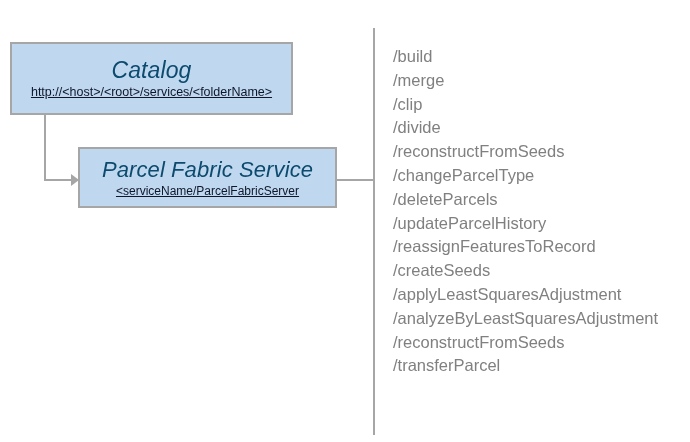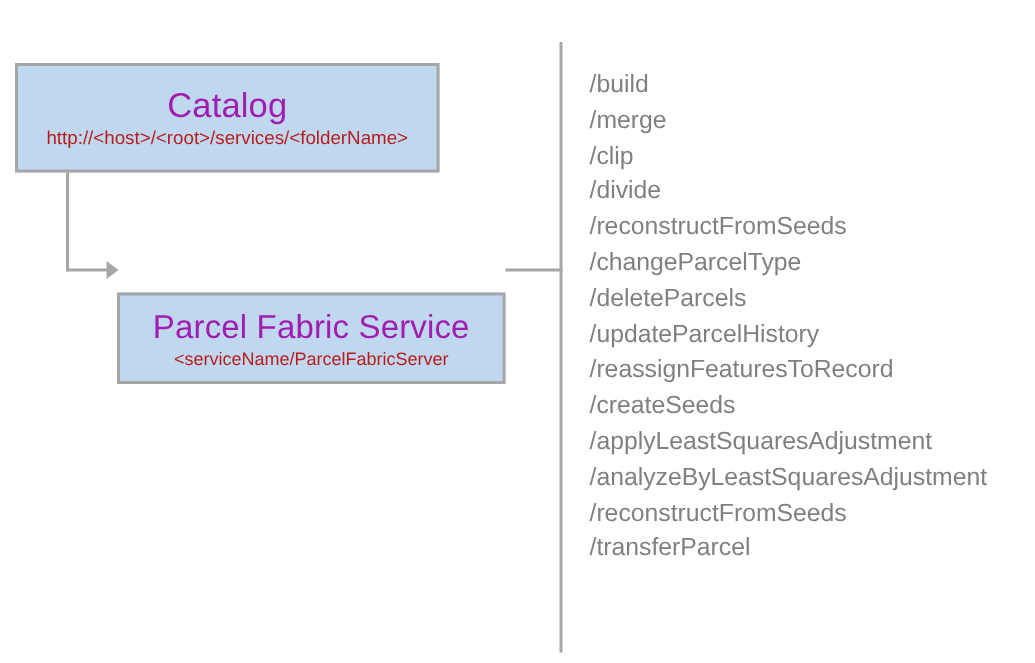--- a/index.html
+++ b/index.html
@@ -35,36 +35,37 @@
     left: 10px;
     top: 42px;
     width: 283px;
     height: 73px;
   }
   #service-box {
     left: 78px;
     top: 147px;
     width: 259px;
     height: 61px;
-    margin-top: 48px;
   }
   .node-title {
-    color: #a21caf;
+    color: #0c4a6e;
     font-size: 23px;
     line-height: 26px;
     letter-spacing: 0.1px;
     white-space: nowrap;
+    font-style: italic;
   }
   #catalog-box .node-title { margin-bottom: 2px; }
   #service-box .node-title { font-size: 22px; margin-bottom: 1px; }
   .node-subtitle {
-    color: #b91c1c;
+    color: #0f172a;
     font-size: 12.5px;
     line-height: 15px;
     white-space: nowrap;
+    text-decoration: underline;
   }
   #service-box .node-subtitle { font-size: 12px; }
 
   
   .conn-line {
     position: absolute;
     background: #a6a6a6;
   }
   #conn-vert {
     left: 44px;

